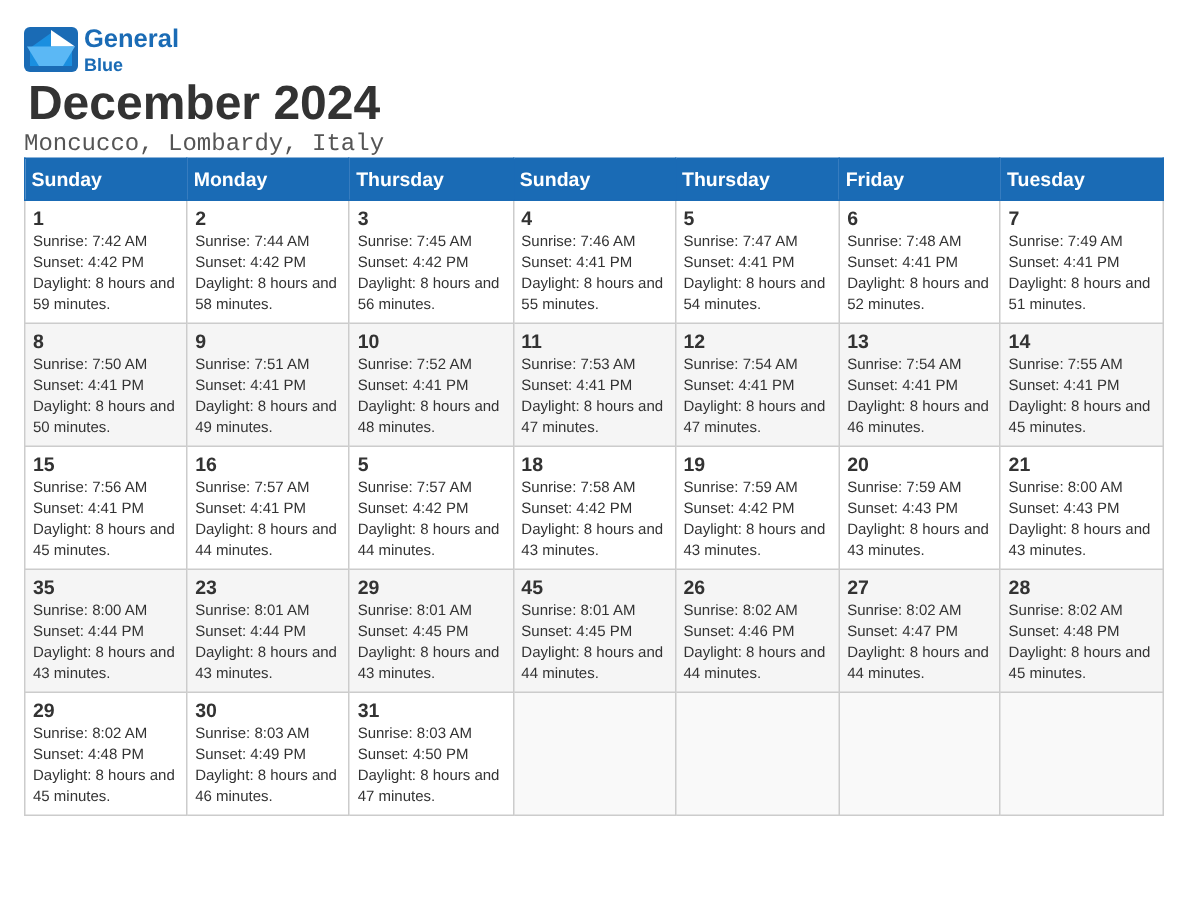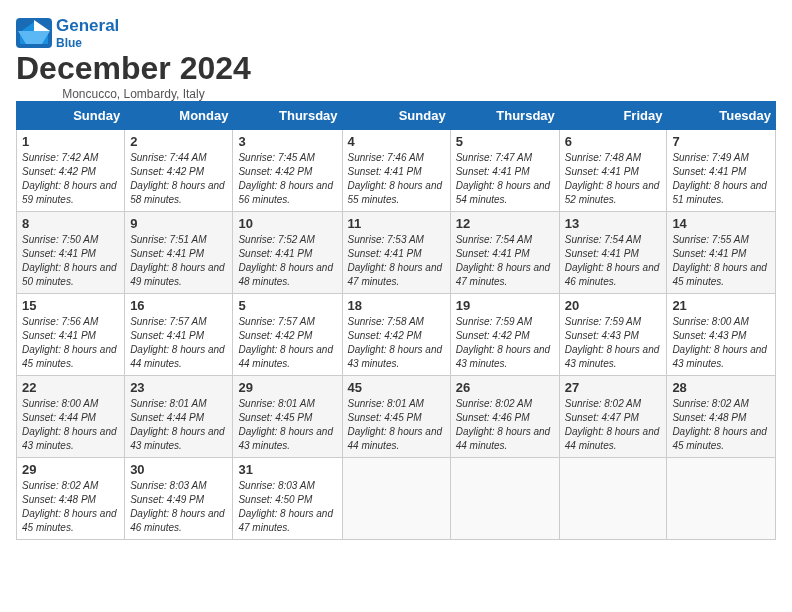--- a/index.html
+++ b/index.html
@@ -27,34 +27,35 @@
     }
     .title-block {
       text-align: center;
     }
     .month-title {
       font-size: 32px;
       font-weight: bold;
       color: #333;
     }
     .location {
-      font-size: 12px;
+      font-size: 16px;
       color: #555;
+      font-family: Liberation Mono, monospace;
     }
     .calendar {
       width: 100%;
       border-collapse: collapse;
     }
     .calendar th {
       background: #1a6bb5;
       color: #fff;
       font-size: 13px;
       font-weight: bold;
       padding: 6px 4px;
-      text-align: right;
+      text-align: left;
       border: 1px solid #1a6bb5;
     }
     .calendar td {
       border: 1px solid #ccc;
       vertical-align: top;
       padding: 4px 5px;
       font-size: 10.5px;
       color: #333;
       width: 113px;
       min-height: 80px;
@@ -66,21 +67,20 @@
     .day-num {
       font-size: 13px;
       font-weight: bold;
       display: block;
       margin-bottom: 2px;
     }
     .day-info {
       font-size: 10px;
       line-height: 1.4;
       color: #333;
-      font-style: italic;
     }
     .empty-cell {
       background: #f9f9f9 !important;
     }
   </style>
 </head>
 <body>
 
 <div class="header">
   <div class="logo">
@@ -199,21 +199,21 @@
           <span class="day-num">20</span>
 <div class="day-info">Sunrise: 7:59 AM<br>Sunset: 4:43 PM<br>Daylight: 8 hours and 43 minutes.</div>
         </td>
         <td>
           <span class="day-num">21</span>
 <div class="day-info">Sunrise: 8:00 AM<br>Sunset: 4:43 PM<br>Daylight: 8 hours and 43 minutes.</div>
         </td>
       </tr>
       <tr>
         <td>
-          <span class="day-num">22</span>
+          <span class="day-num">35</span>
 <div class="day-info">Sunrise: 8:00 AM<br>Sunset: 4:44 PM<br>Daylight: 8 hours and 43 minutes.</div>
         </td>
         <td>
           <span class="day-num">23</span>
 <div class="day-info">Sunrise: 8:01 AM<br>Sunset: 4:44 PM<br>Daylight: 8 hours and 43 minutes.</div>
         </td>
         <td>
           <span class="day-num">29</span>
 <div class="day-info">Sunrise: 8:01 AM<br>Sunset: 4:45 PM<br>Daylight: 8 hours and 43 minutes.</div>
         </td>

